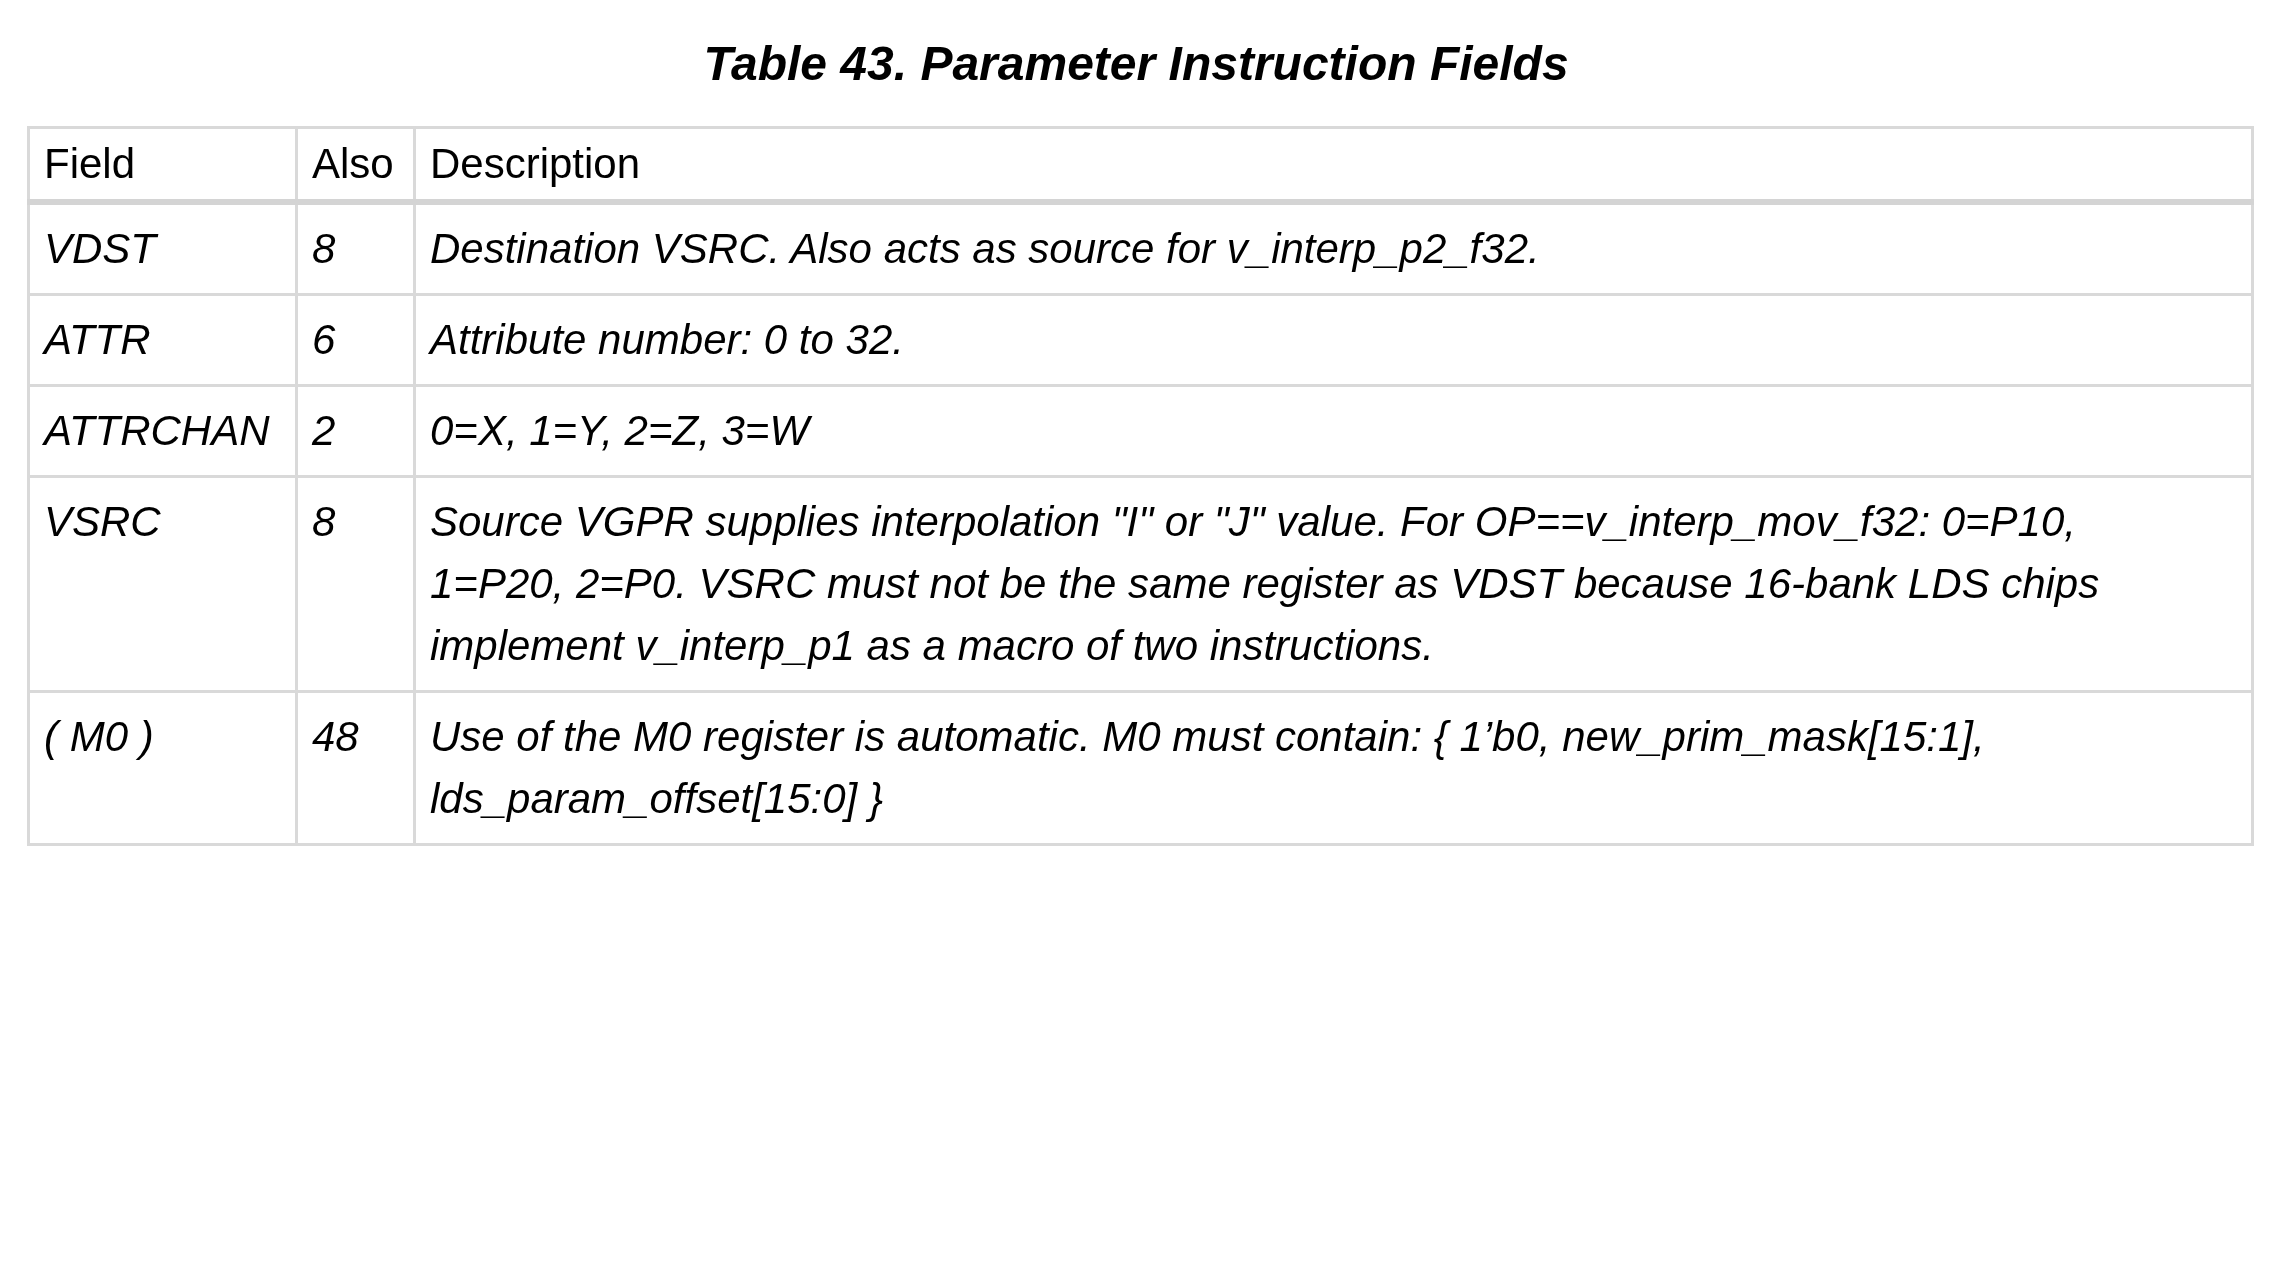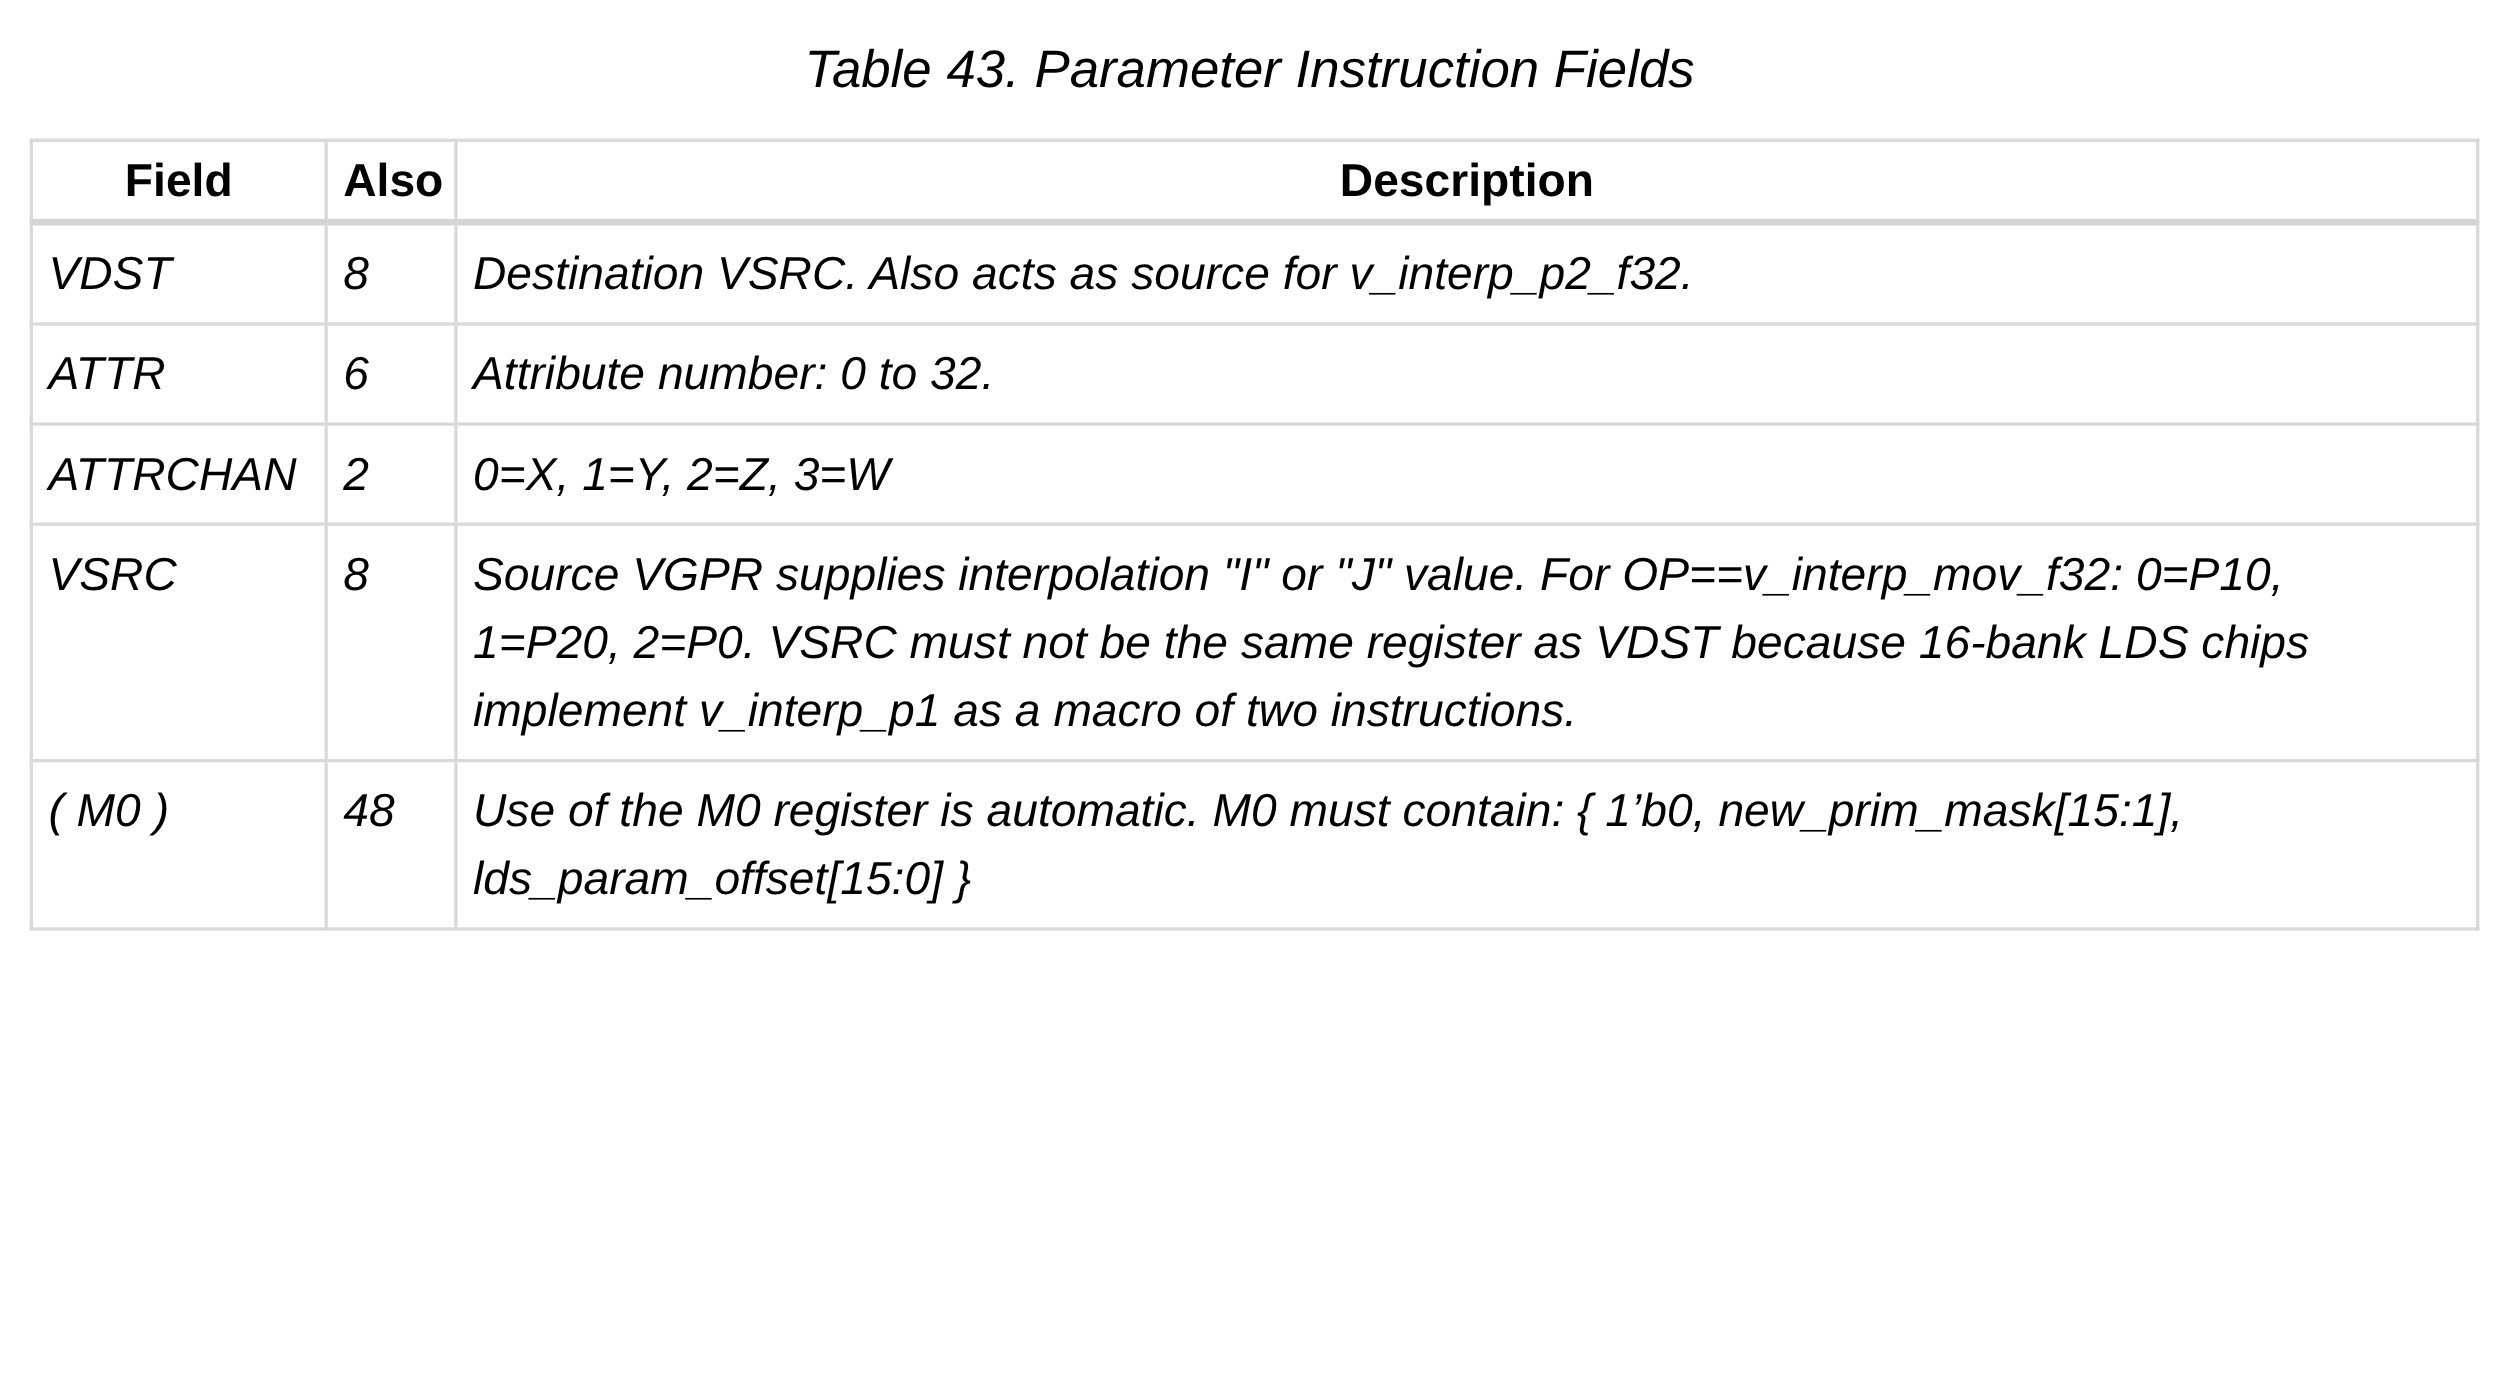--- a/index.html
+++ b/index.html
@@ -12,21 +12,21 @@
     height: 1270px;
     font-family: "Liberation Sans", sans-serif;
     color: #000000;
     overflow: hidden;
   }
   .caption {
     margin: 36px 0 0 0;
     width: 2272px;
     text-align: center;
     font-style: italic;
-    font-weight: 400;
+    font-weight: 700;
     font-size: 48px;
     line-height: 56px;
     letter-spacing: 0px;
   }
   table.fields {
     border-collapse: collapse;
     table-layout: fixed;
     margin: 34px 0 0 27px;
     width: 2227px;
     background: #ffffff;
@@ -34,24 +34,23 @@
   col.col-field { width: 268px; }
   col.col-size  { width: 118px; }
   th, td {
     border: 3px solid #d9d9d9;
     text-align: left;
     vertical-align: top;
     font-size: 42px;
     line-height: 62px;
   }
   thead th {
-    font-weight: bold;
+    font-weight: normal;
     padding: 4px 14px 4px 14px;
     border-bottom: 6px solid #d4d4d4;
-    text-align: center;
   }
   tbody td {
     padding: 13px 14px 13px 14px;
     white-space: pre-line;
     font-style: italic;
   }
 </style>
 </head>
 <body>
 

